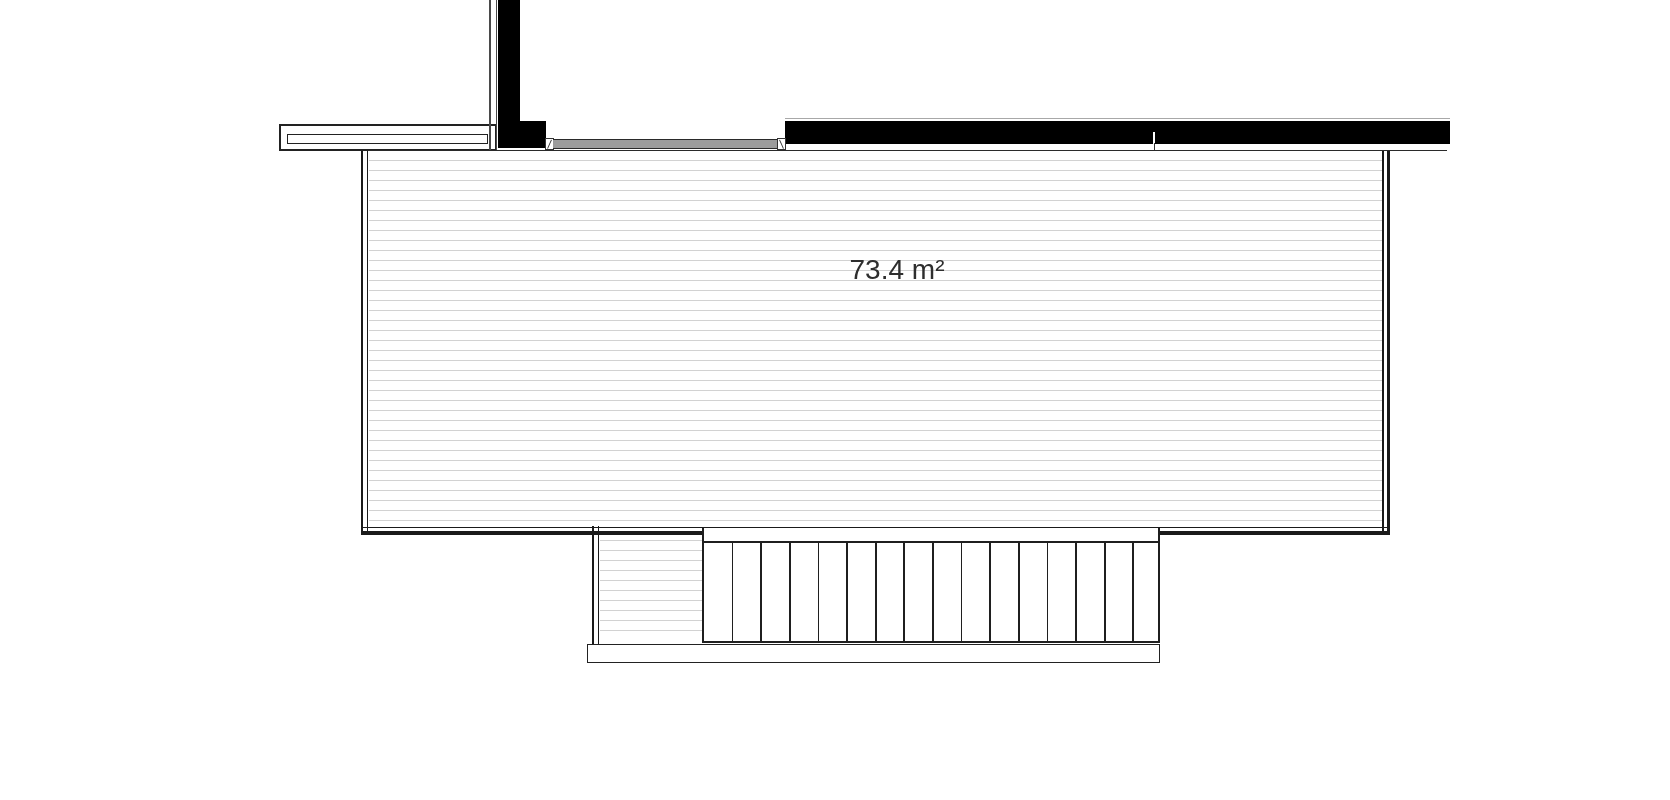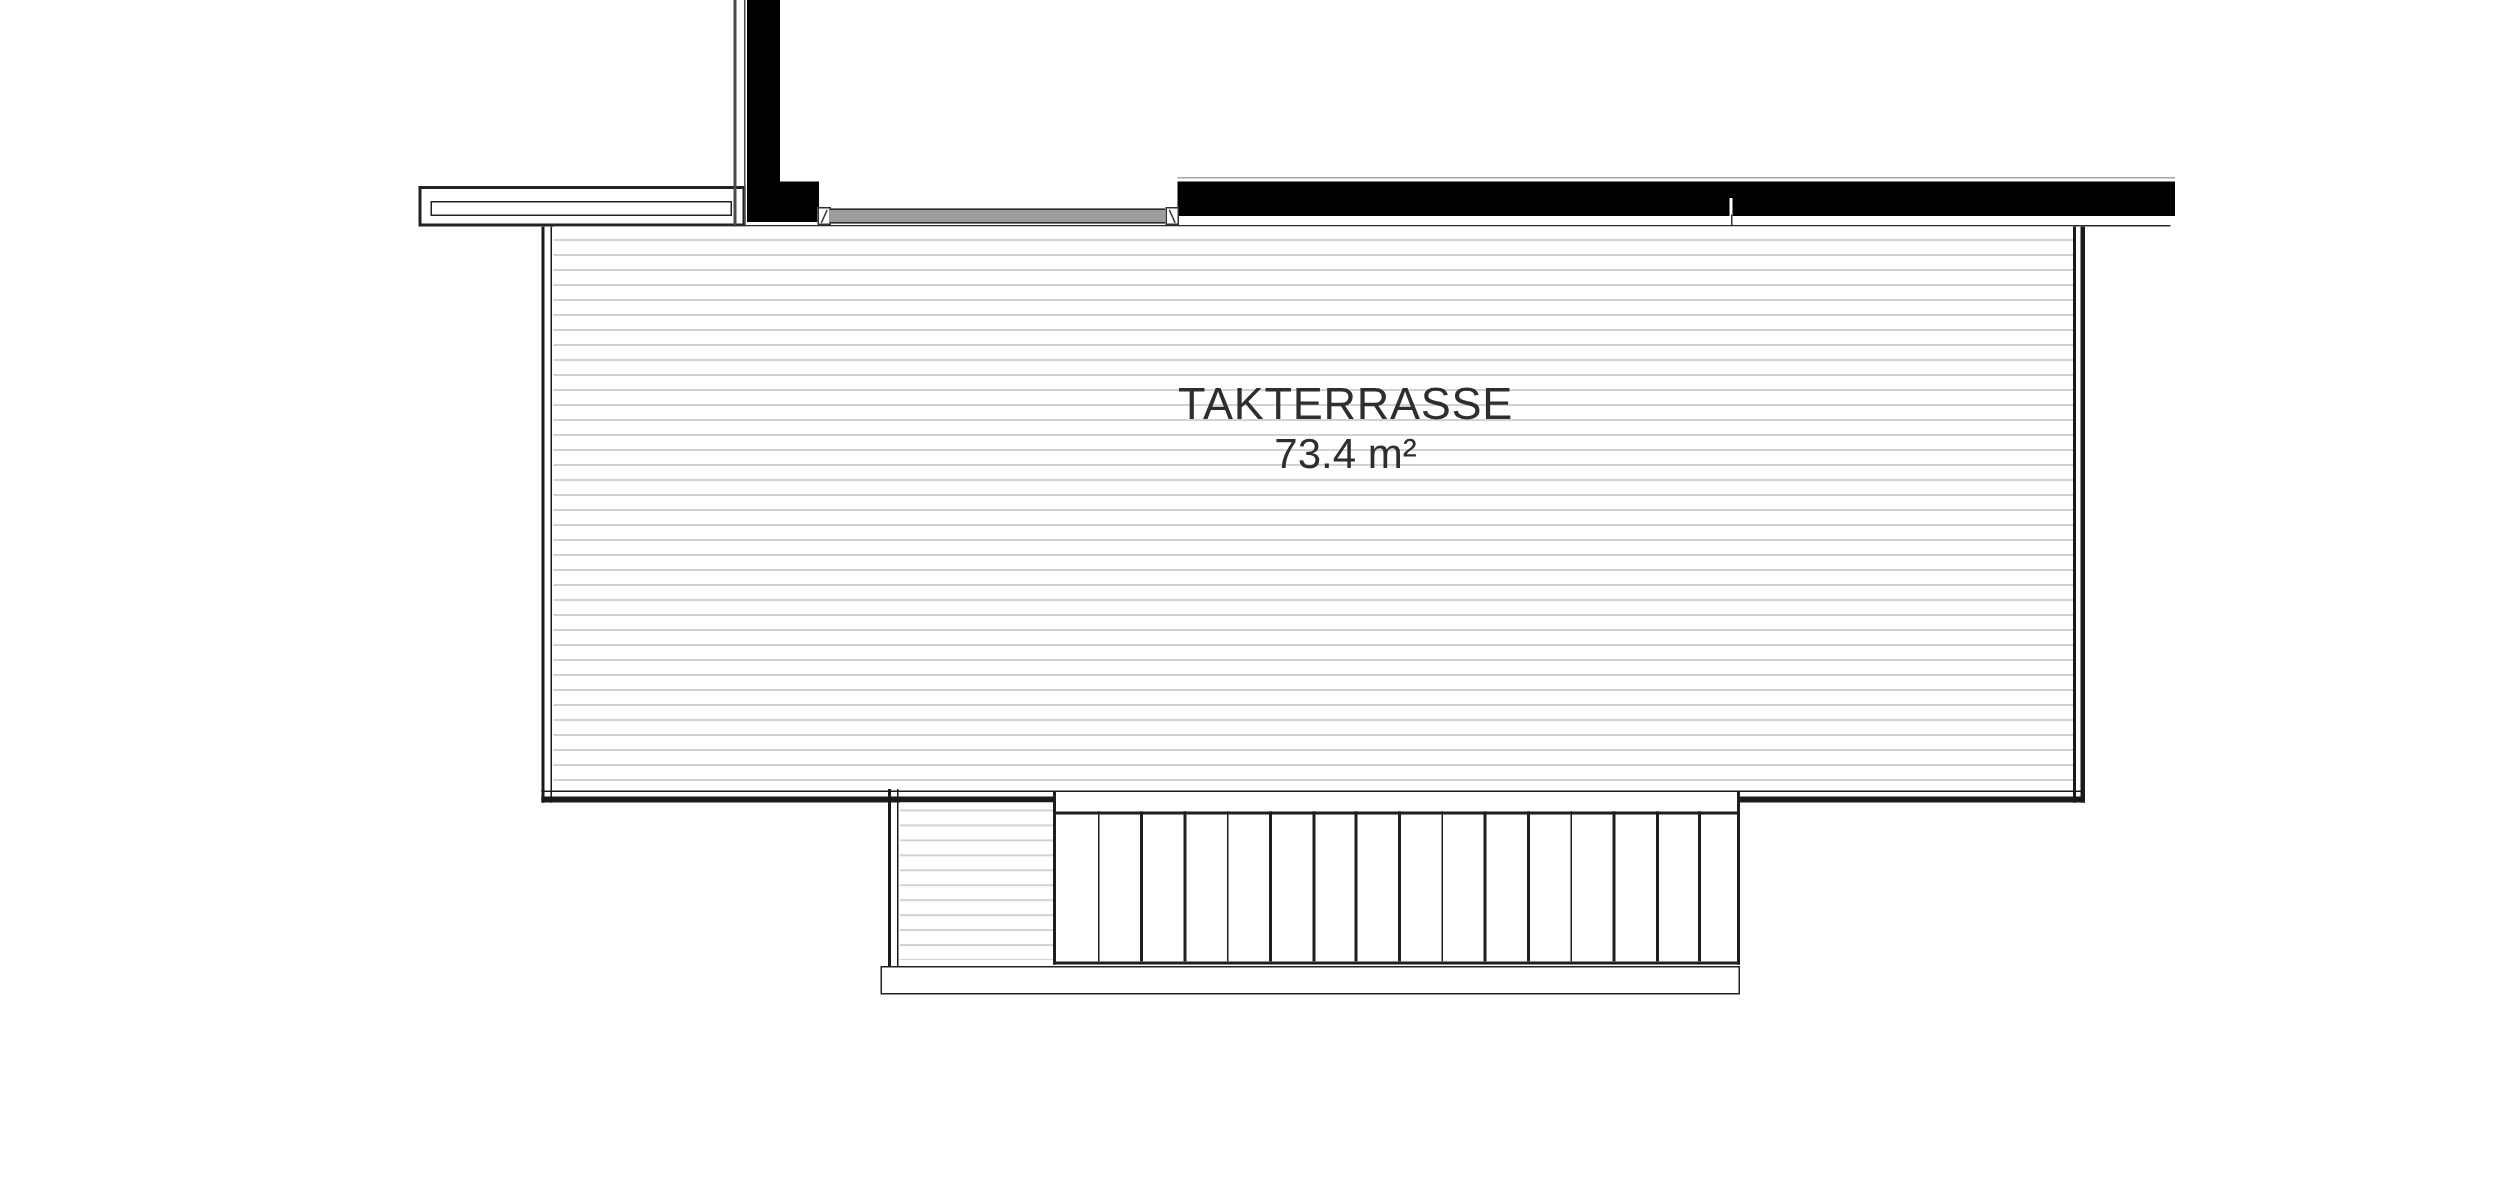--- a/index.html
+++ b/index.html
@@ -90,21 +90,20 @@
   <div class="abs win-cap right">
     <svg viewBox="0 0 9 12" preserveAspectRatio="none">
         <line x1="2" y1="1" x2="7" y2="11" stroke="#333" stroke-width="1.2"></line>
       </svg>
   </div>
 
   <div class="abs terrace-topline"></div>
   <div class="abs terrace-deck hatch"></div>
 
   <div class="abs label-block">
-    <div class="room-name">TAKTERRASSE</div>
     <div class="room-area">73.4 m²</div>
   </div>
 
   <div class="abs edge left-outer"></div>
   <div class="abs edge left-inner"></div>
   <div class="abs edge right-inner"></div>
   <div class="abs edge right-outer"></div>
   <div class="abs edge bottom-inner"></div>
   <div class="abs edge bottom-outer"></div>
 

